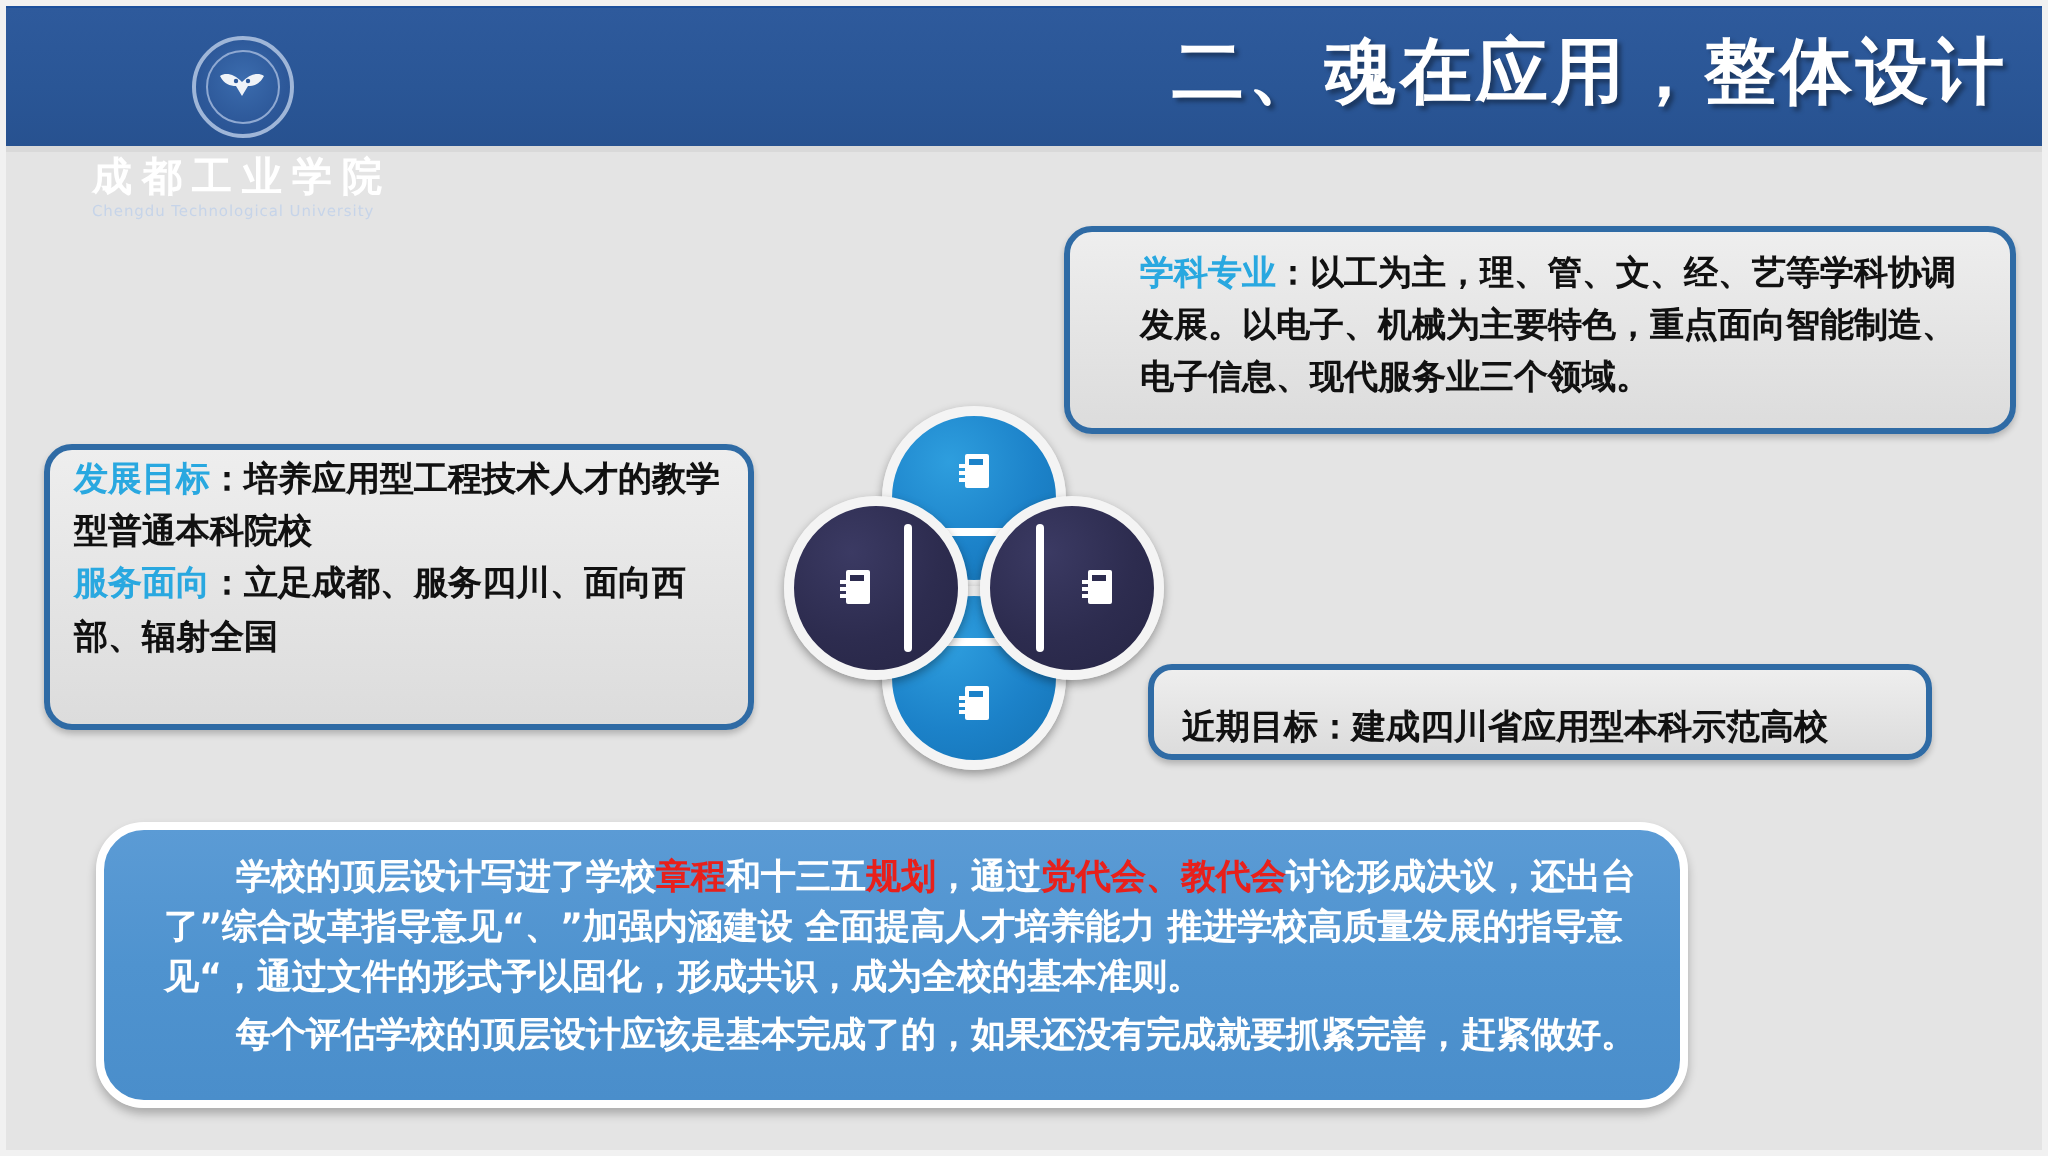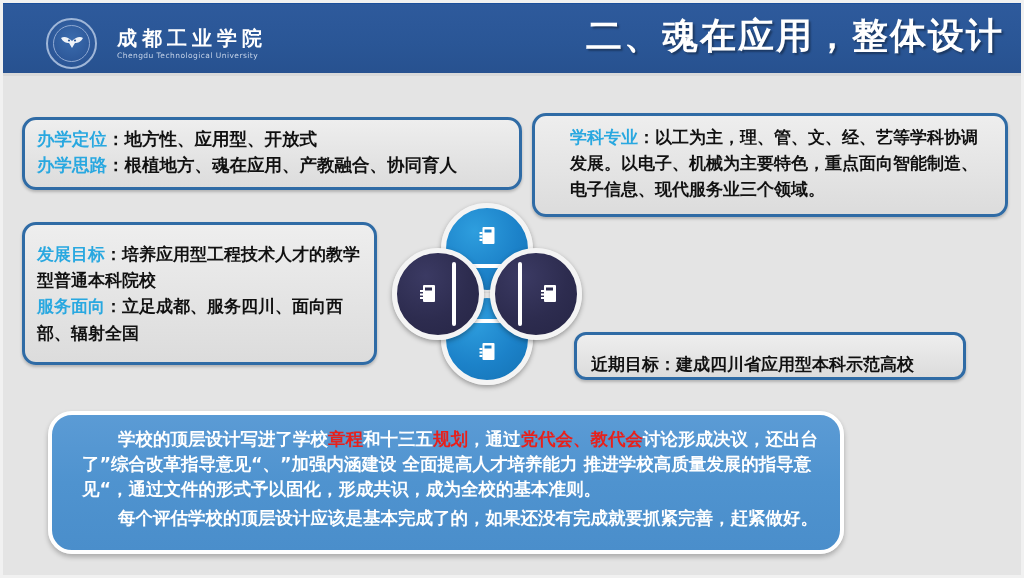--- a/index.html
+++ b/index.html
@@ -24,21 +24,21 @@
     position:absolute;left:0;top:0;width:1024px;height:76px;
     background:linear-gradient(180deg,#2e5a9c 0%,#2a5696 55%,#27518f 100%);
     border-top:4px solid #1b4f9c;
     box-sizing:border-box;
   }
   #header:after{
     content:"";position:absolute;left:0;bottom:0;width:100%;height:3px;
     background:#d9d9d9;
   }
   .logo-wrap{
-    position:absolute;left:46px;top:14px;display:flex;align-items:center;gap:20px;
+    position:absolute;left:46px;top:14px;display:flex;align-items:center;gap:9px;flex-direction:column;
   }
   .logo-seal{
     width:47px;height:47px;border-radius:50%;
     border:2px solid #9fb6d8;
     background:radial-gradient(circle at 50% 42%,#3b6cae 0%,#2d5899 60%,#27518f 100%);
     position:relative;flex:0 0 auto;
   }
   .logo-seal:before{
     content:"";position:absolute;left:5px;top:5px;right:5px;bottom:5px;
     border-radius:50%;border:1px solid #8fa9d2;
@@ -78,21 +78,21 @@
     font-size:17.5px;font-weight:700;color:#111111;line-height:1.46;
     white-space:nowrap;
   }
   .line.wrap{white-space:normal;}
   .lbl{color:#29a8e0;}
   .lbl-dark{color:#111;}
 
   #card-position{left:22px;top:117px;width:500px;height:73px;padding-top:7px;}
   #card-major{left:532px;top:113px;width:476px;height:104px;padding-top:9px;}
   #card-major .line{font-size:17px;line-height:1.52;margin-left:23px;}
-  #card-goal{left:22px;top:222px;width:355px;height:143px;padding-top:16px;}
+  #card-goal{left:22px;top:222px;width:355px;height:143px;padding-top:2px;}
   #card-goal .line{font-size:17px;line-height:1.54;}
   #card-near{left:574px;top:332px;width:392px;height:48px;
              padding:0 14px;display:flex;align-items:flex-end;border-radius:12px;}
   #card-near .line{font-size:17px;}
 
   
   #clover{position:absolute;left:392px;top:203px;width:190px;height:182px;}
   .petal{
     position:absolute;width:92px;height:92px;border-radius:50%;
     border:5px solid #f4f4f4;
@@ -191,28 +191,20 @@
         </svg>
       </div>
       <div class="logo-text">
         <div class="logo-cn">成都工业学院</div>
         <div class="logo-en">Chengdu Technological University</div>
       </div>
     </div>
     <div id="slide-title">二、魂在应用，整体设计</div>
   </div>
 
-  <div class="card" id="card-position">
-    <p class="line">
-      <span class="lbl">办学定位</span><span class="lbl-dark">：</span><span>地方性、应用型、开放式</span>
-    </p>
-    <p class="line">
-      <span class="lbl">办学思路</span><span class="lbl-dark">：</span><span>根植地方、魂在应用、产教融合、协同育人</span>
-    </p>
-  </div>
 
   <div class="card" id="card-major">
     <p class="line wrap">
       <span class="lbl">学科专业</span><span class="lbl-dark">：</span><span>以工为主，理、管、文、经、艺等学科协调发展。以电子、机械为主要特色，重点面向智能制造、电子信息、现代服务业三个领域。</span>
     </p>
   </div>
 
   <div class="card" id="card-goal">
     <p class="line wrap">
       <span class="lbl">发展目标</span><span class="lbl-dark">：</span><span>培养应用型工程技术人才的教学型普通本科院校</span>

